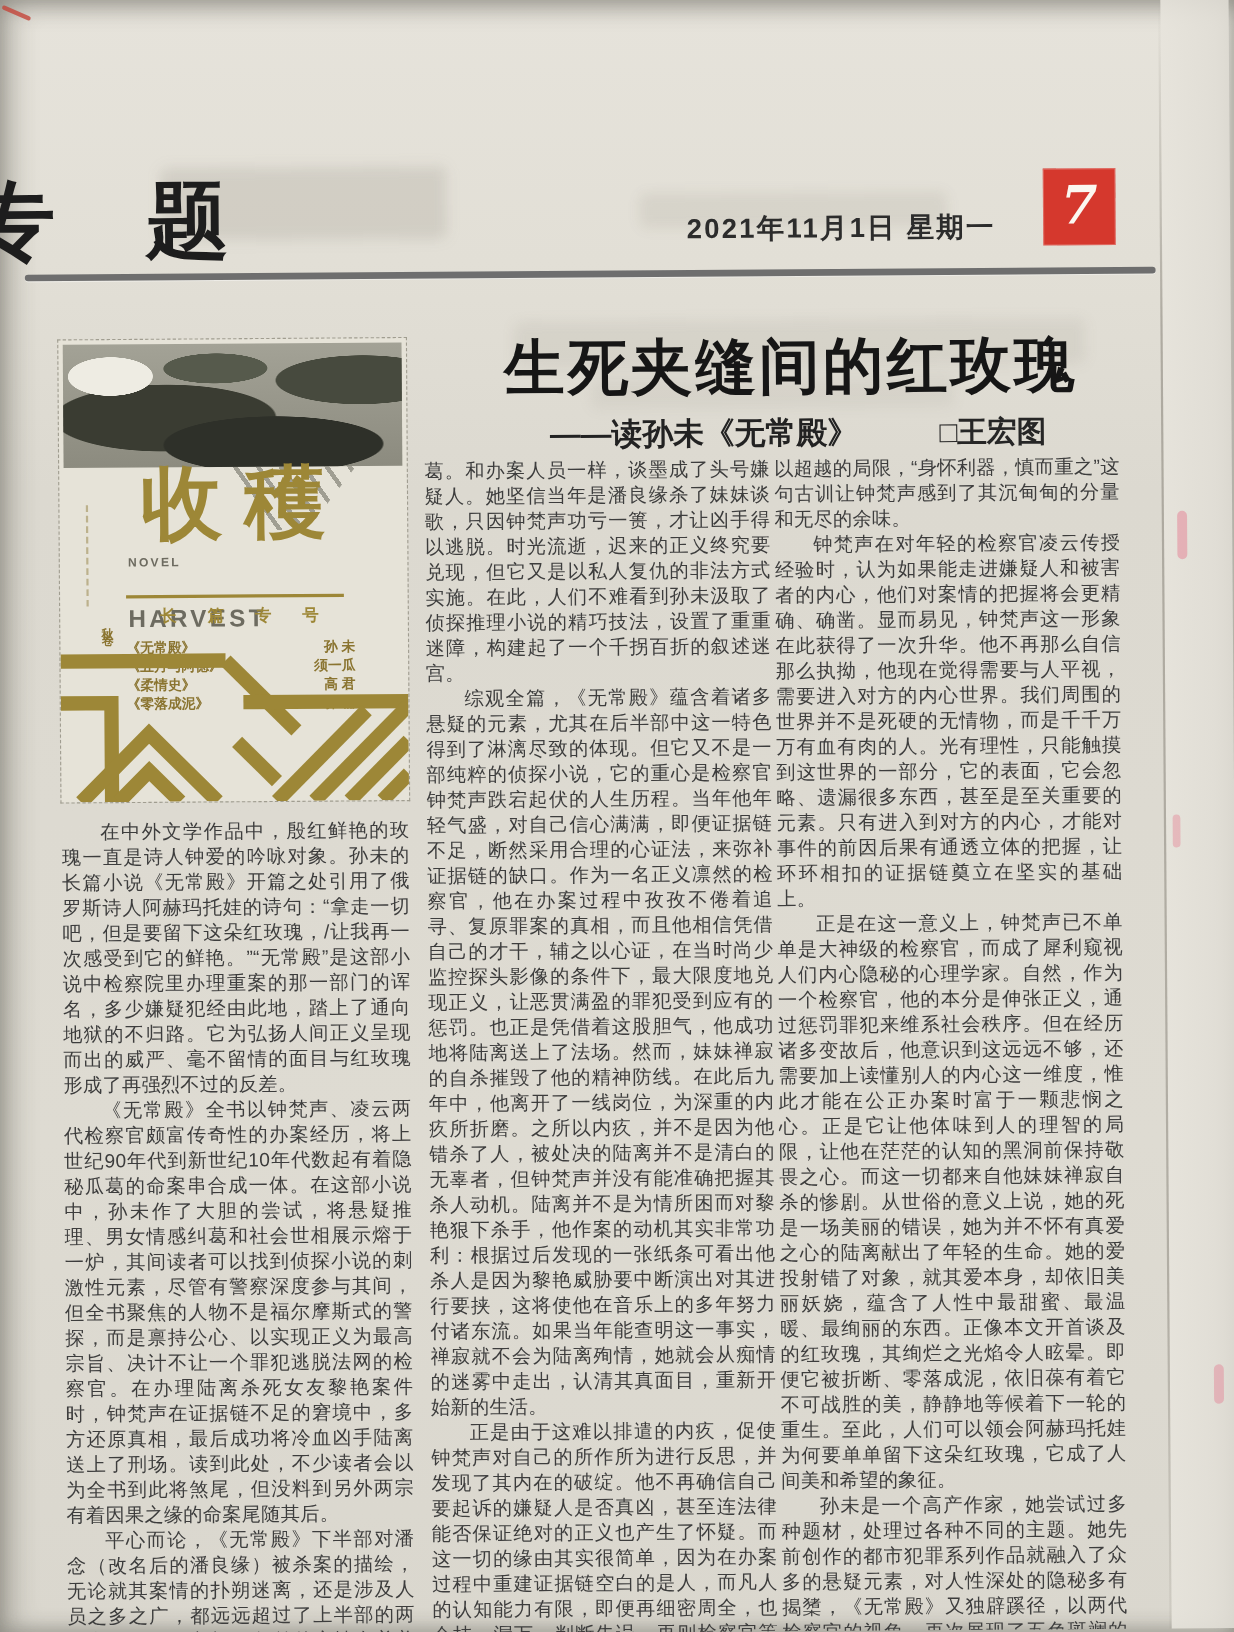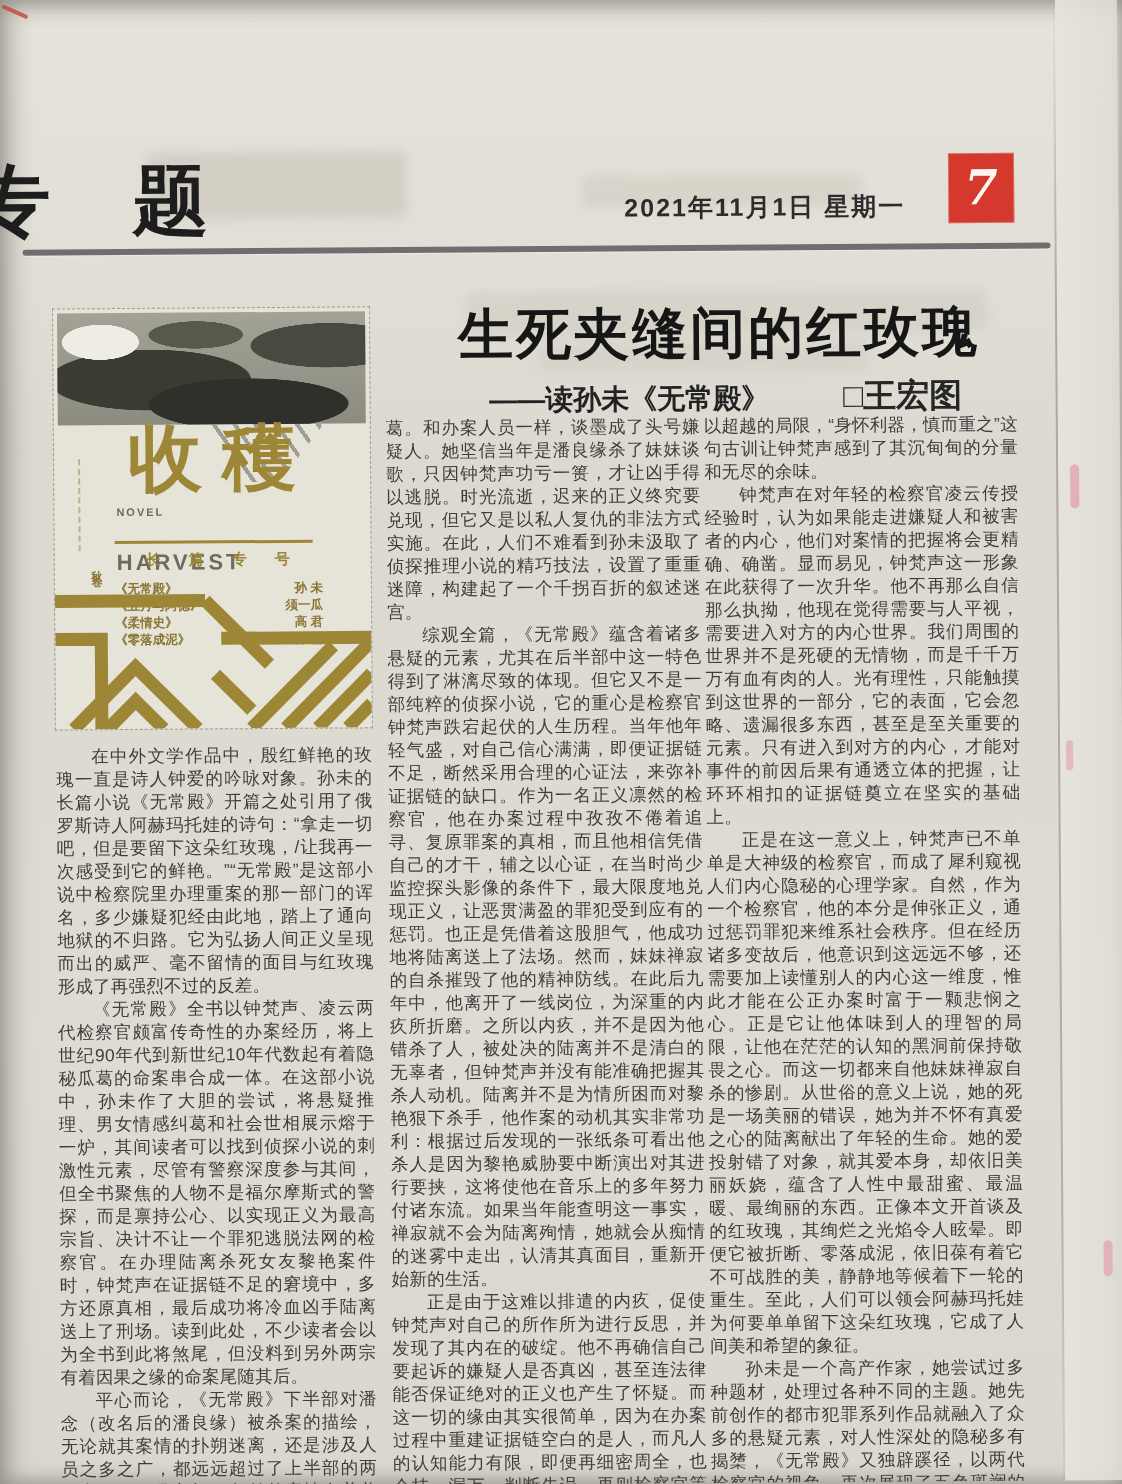--- a/index.html
+++ b/index.html
@@ -27,21 +27,21 @@
   .header-rule{position:absolute;left:26px;top:246px;width:1028px;height:6px;
                background:#6e6e6e;border-radius:3px;box-shadow:0 1px 0 rgba(255,255,255,.4);}
 
   
   .headline{position:absolute;left:408px;top:298px;width:628px;text-align:center;
             font-size:55px;font-weight:900;color:#161616;letter-spacing:3px;
             font-family:"Liberation Sans",sans-serif;white-space:nowrap;}
   .byline-row{position:absolute;left:428px;top:376px;width:600px;display:flex;
               justify-content:center;align-items:baseline;gap:74px;white-space:nowrap;}
   .subtitle{font-size:28px;font-weight:700;color:#222;}
-  .author{font-size:33px;font-weight:700;color:#262626;}
+  .author{font-size:27px;font-weight:700;color:#262626;}
 
   
   .ghost{position:absolute;background:rgba(118,112,102,.16);filter:blur(6px);border-radius:6px;}
 
   
   .cover{position:absolute;left:56px;top:306px;width:316px;height:420px;
          background:#e6e3d8;outline:1px dashed #a09d90;overflow:hidden;}
   .cover-art{position:absolute;left:4px;top:4px;right:4px;height:112px;
      background:
        radial-gradient(ellipse 66px 30px at 14% 26%, #eeece3 0 58%, rgba(0,0,0,0) 59%),

